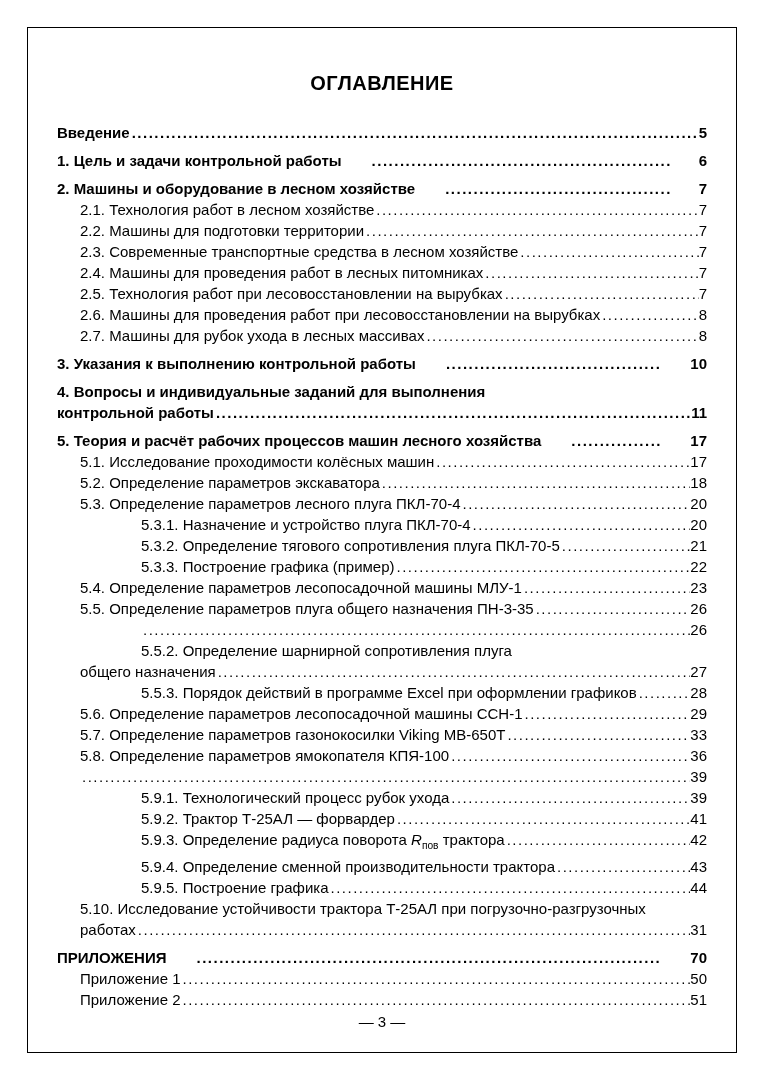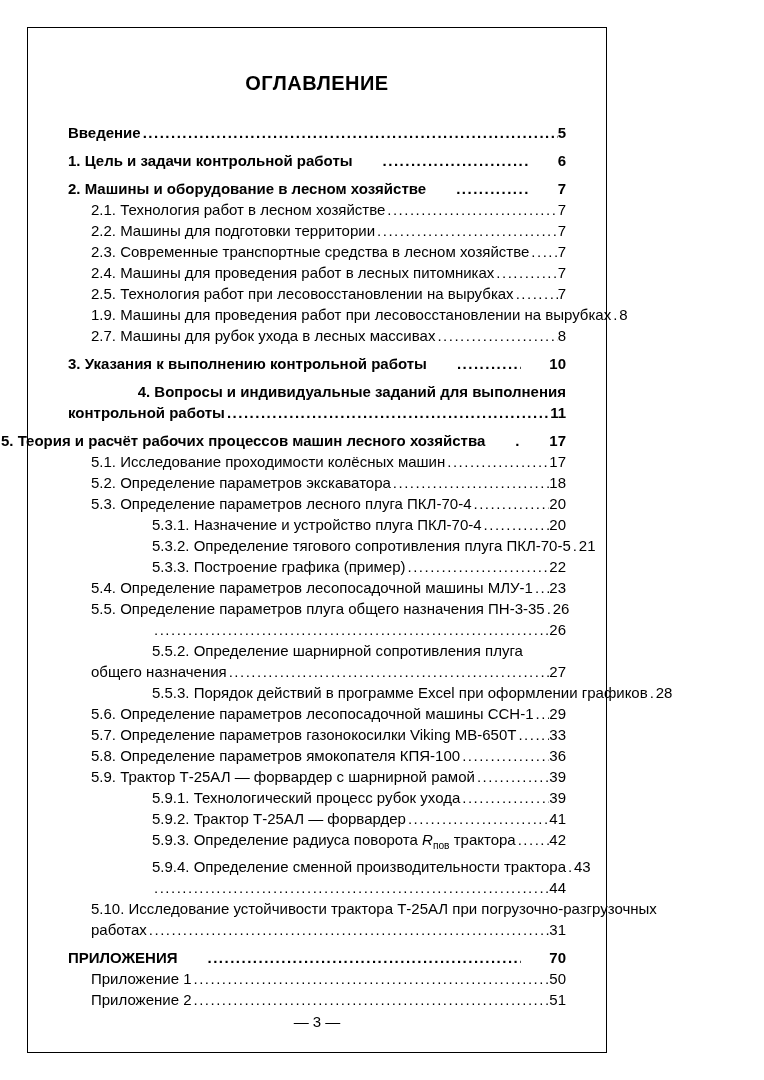--- a/index.html
+++ b/index.html
@@ -8,41 +8,41 @@
     width: 764px; height: 1080px;
     background: #ffffff;
     color: #000;
     font-family: "Liberation Sans", sans-serif;
     position: relative;
     overflow: hidden;
   }
   .frame {
     position: absolute;
     left: 27px; top: 27px;
-    width: 580px; height: 1026px;
+    width: 710px; height: 1026px;
     border: 1.5px solid #000;
-    padding: 0 40px;
+    padding: 0 29px;
   }
   .title {
     text-align: center;
     font-size: 20px;
     font-weight: bold;
     letter-spacing: 0.5px;
     margin: 44px 0 27px 0;
   }
   .toc { width: 100%; }
   .row {
     display: flex;
     align-items: baseline;
     font-size: 15px;
     line-height: 21px;
   }
   .row.bold { font-weight: bold; }
   .row.gap { margin-top: 7px; gap: 28px; }
-  .indent-0 { padding-left: 0; justify-content: flex-end; }
+  .indent-0 { padding-left: 0; }
   .indent-1 { padding-left: 23px; align-items: flex-end; }
   .indent-2 { padding-left: 84px; }
   .text { white-space: nowrap; }
   .leader {
     flex: 1 1 auto;
     overflow: hidden;
     white-space: nowrap;
     padding: 0 2px;
     min-width: 8px;
   }
@@ -100,21 +100,21 @@
         <span class="text"><span>2.4. Машины для проведения работ в лесных питомниках</span></span>
         <span class="leader"></span>
         <span class="pagenum">7</span>
       </div>
       <div class="row indent-1">
         <span class="text"><span>2.5. Технология работ при лесовосстановлении на вырубках</span></span>
         <span class="leader"></span>
         <span class="pagenum">7</span>
       </div>
       <div class="row indent-1">
-        <span class="text"><span>1.9. Машины для проведения работ при лесовосстановлении на вырубках</span></span>
+        <span class="text"><span>2.6. Машины для проведения работ при лесовосстановлении на вырубках</span></span>
         <span class="leader"></span>
         <span class="pagenum">8</span>
       </div>
       <div class="row indent-1">
         <span class="text"><span>2.7. Машины для рубок ухода в лесных массивах</span></span>
         <span class="leader"></span>
         <span class="pagenum">8</span>
       </div>
       <div class="row indent-0 bold gap">
         <span class="text"><span>3. Указания к выполнению контрольной работы</span></span>
@@ -200,21 +200,20 @@
         <span class="text"><span>5.7. Определение параметров газонокосилки Viking MB-650T</span></span>
         <span class="leader"></span>
         <span class="pagenum">33</span>
       </div>
       <div class="row indent-1">
         <span class="text"><span>5.8. Определение параметров ямокопателя КПЯ-100</span></span>
         <span class="leader"></span>
         <span class="pagenum">36</span>
       </div>
       <div class="row indent-1">
-        <span class="text"><span>5.9. Трактор Т-25АЛ — форвардер с шарнирной рамой</span></span>
         <span class="leader"></span>
         <span class="pagenum">39</span>
       </div>
       <div class="row indent-2">
         <span class="text"><span>5.9.1. Технологический процесс рубок ухода</span></span>
         <span class="leader"></span>
         <span class="pagenum">39</span>
       </div>
       <div class="row indent-2">
         <span class="text"><span>5.9.2. Трактор Т-25АЛ — форвардер</span></span>
@@ -225,20 +224,21 @@
         <span class="text"><span>5.9.3. Определение радиуса поворота </span><span class="italic">R</span><sub>пов</sub><span> трактора</span></span>
         <span class="leader"></span>
         <span class="pagenum">42</span>
       </div>
       <div class="row indent-2">
         <span class="text"><span>5.9.4. Определение сменной производительности трактора</span></span>
         <span class="leader"></span>
         <span class="pagenum">43</span>
       </div>
       <div class="row indent-2">
+        <span class="text"><span>5.9.5. Построение графика</span></span>
         <span class="leader"></span>
         <span class="pagenum">44</span>
       </div>
       <div class="row indent-1">
         <span class="text"><span>5.10. Исследование устойчивости трактора Т-25АЛ при погрузочно-разгрузочных</span></span>
       </div>
       <div class="row indent-1">
         <span class="text"><span>работах</span></span>
         <span class="leader"></span>
         <span class="pagenum">31</span>

